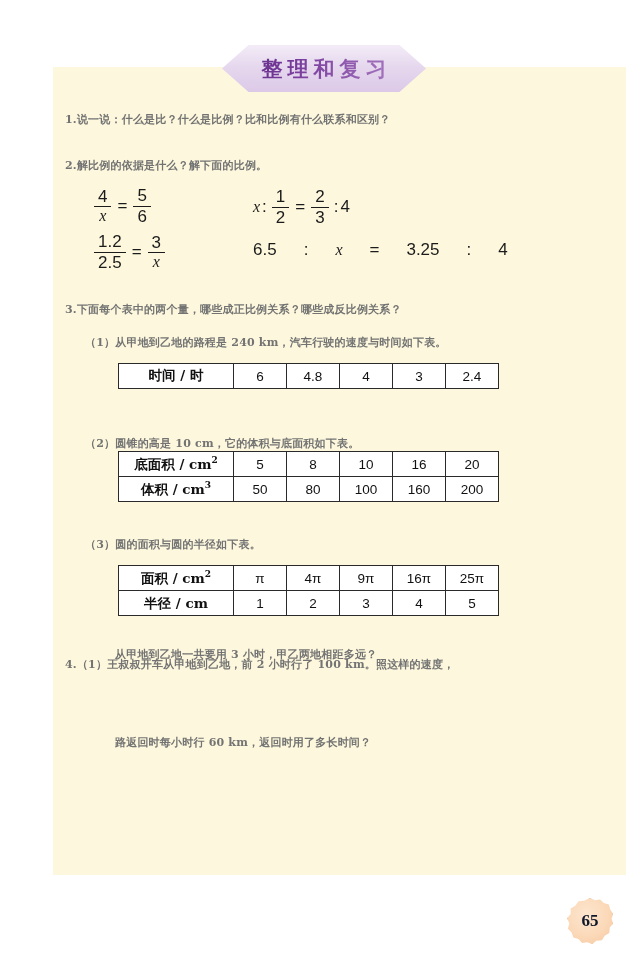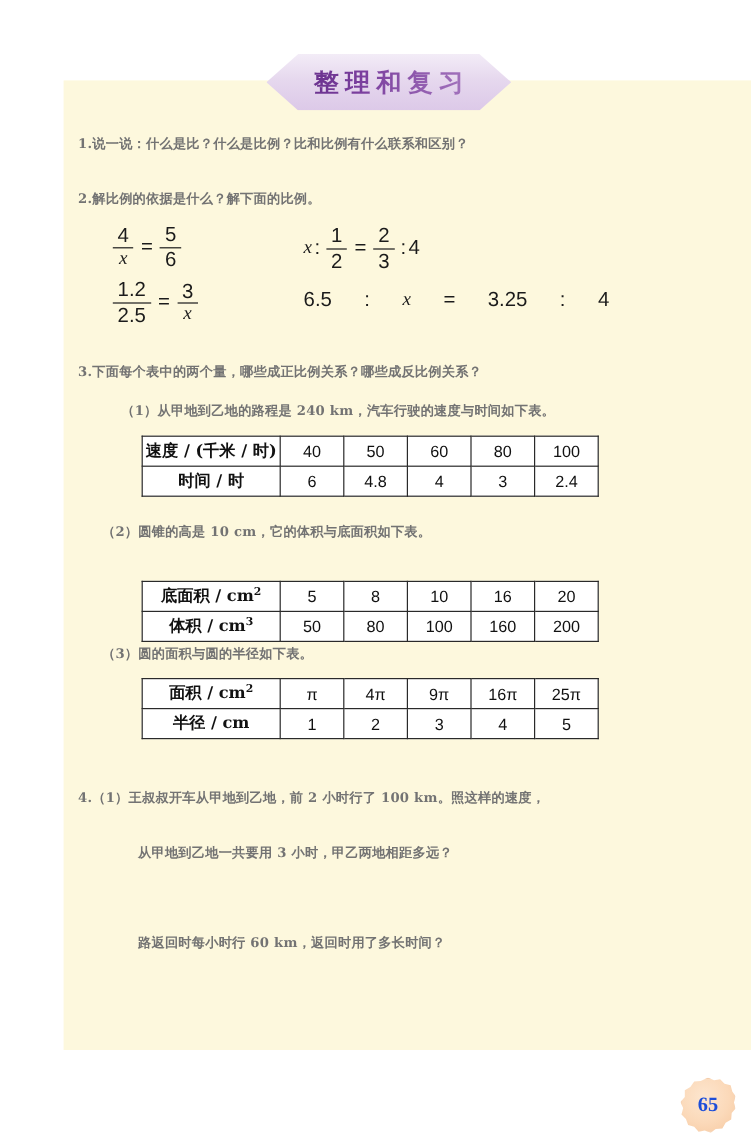--- a/index.html
+++ b/index.html
@@ -69,27 +69,27 @@
     color: #737373;
     font-family: "DejaVu Serif", "Liberation Serif", serif;
     font-size: 11px;
     font-weight: bold;
     letter-spacing: 0.2px;
     white-space: nowrap;
   }
   .q1 { left: 12px;  top: 45px; }
   .q2 { left: 12px;  top: 91px; }
   .q3 { left: 12px;  top: 235px; text-align: center; }
-  .q3a { left: 48px; top: 268px; }
+  .q3a { left: 32px; top: 268px; }
   .q3b { left: 32px; top: 369px; }
   .q3c { left: 32px; top: 470px; }
   .q4a1 { left: 12px; top: 590px; }
-  .q4a2 { left: 62px; top: 636px; }
+  .q4a2 { left: 62px; top: 580px; }
   .q4b1 { left: 32px; top: 660px; }
-  .q4b2 { left: 62px; top: 711px; }
+  .q4b2 { left: 62px; top: 668px; }
 
   
   #eq-block {
     position: absolute;
     left: 0;
     top: 120px;
     width: 555px;
     height: 92px;
   }
   .eq {
@@ -149,21 +149,21 @@
     font-family: "DejaVu Serif", "Liberation Serif", serif;
     font-weight: bold;
     font-size: 13.5px;
     width: 114px;
     color: #111111;
   }
   .dtable .dcell { width: 52px; }
   .sup { font-size: 9px; vertical-align: super; }
 
   #table1 { left: 65px; top: 296px; }
-  #table2 { left: 65px; top: 417px; }
+  #table2 { left: 65px; top: 384px; }
   #table3 { left: 65px; top: 498px; }
 
   
   #page-badge {
     position: absolute;
     left: 567px;
     top: 898px;
     width: 46px;
     height: 46px;
   }
@@ -182,21 +182,21 @@
   }
   #page-badge .pnum {
     position: absolute;
     inset: 0;
     display: flex;
     align-items: center;
     justify-content: center;
     font-family: "Liberation Serif", "DejaVu Serif", serif;
     font-size: 17px;
     font-weight: bold;
-    color: #1d4ed8;
+    color: #0f172a;
   }
 </style>
 </head>
 <body>
 
 <div id="page-sheet">
 
   <div id="banner-wrap">
     <div id="banner-shape"></div>
     <div id="banner-title">整理和复习</div>
@@ -258,28 +258,20 @@
     </div>
 
   </div>
 
   <div class="ptext q3">3.下面每个表中的两个量，哪些成正比例关系？哪些成反比例关系？</div>
   <div class="ptext q3a">（1）从甲地到乙地的路程是 240 km，汽车行驶的速度与时间如下表。</div>
 
   <table class="dtable" id="table1">
     <tbody>
       <tr>
-        <td class="rowhead">速度 / (千米 / 时)</td>
-        <td class="dcell">40</td>
-        <td class="dcell">50</td>
-        <td class="dcell">60</td>
-        <td class="dcell">80</td>
-        <td class="dcell">100</td>
-      </tr>
-      <tr>
         <td class="rowhead">时间 / 时</td>
         <td class="dcell">6</td>
         <td class="dcell">4.8</td>
         <td class="dcell">4</td>
         <td class="dcell">3</td>
         <td class="dcell">2.4</td>
       </tr>
     </tbody>
   </table>
 

